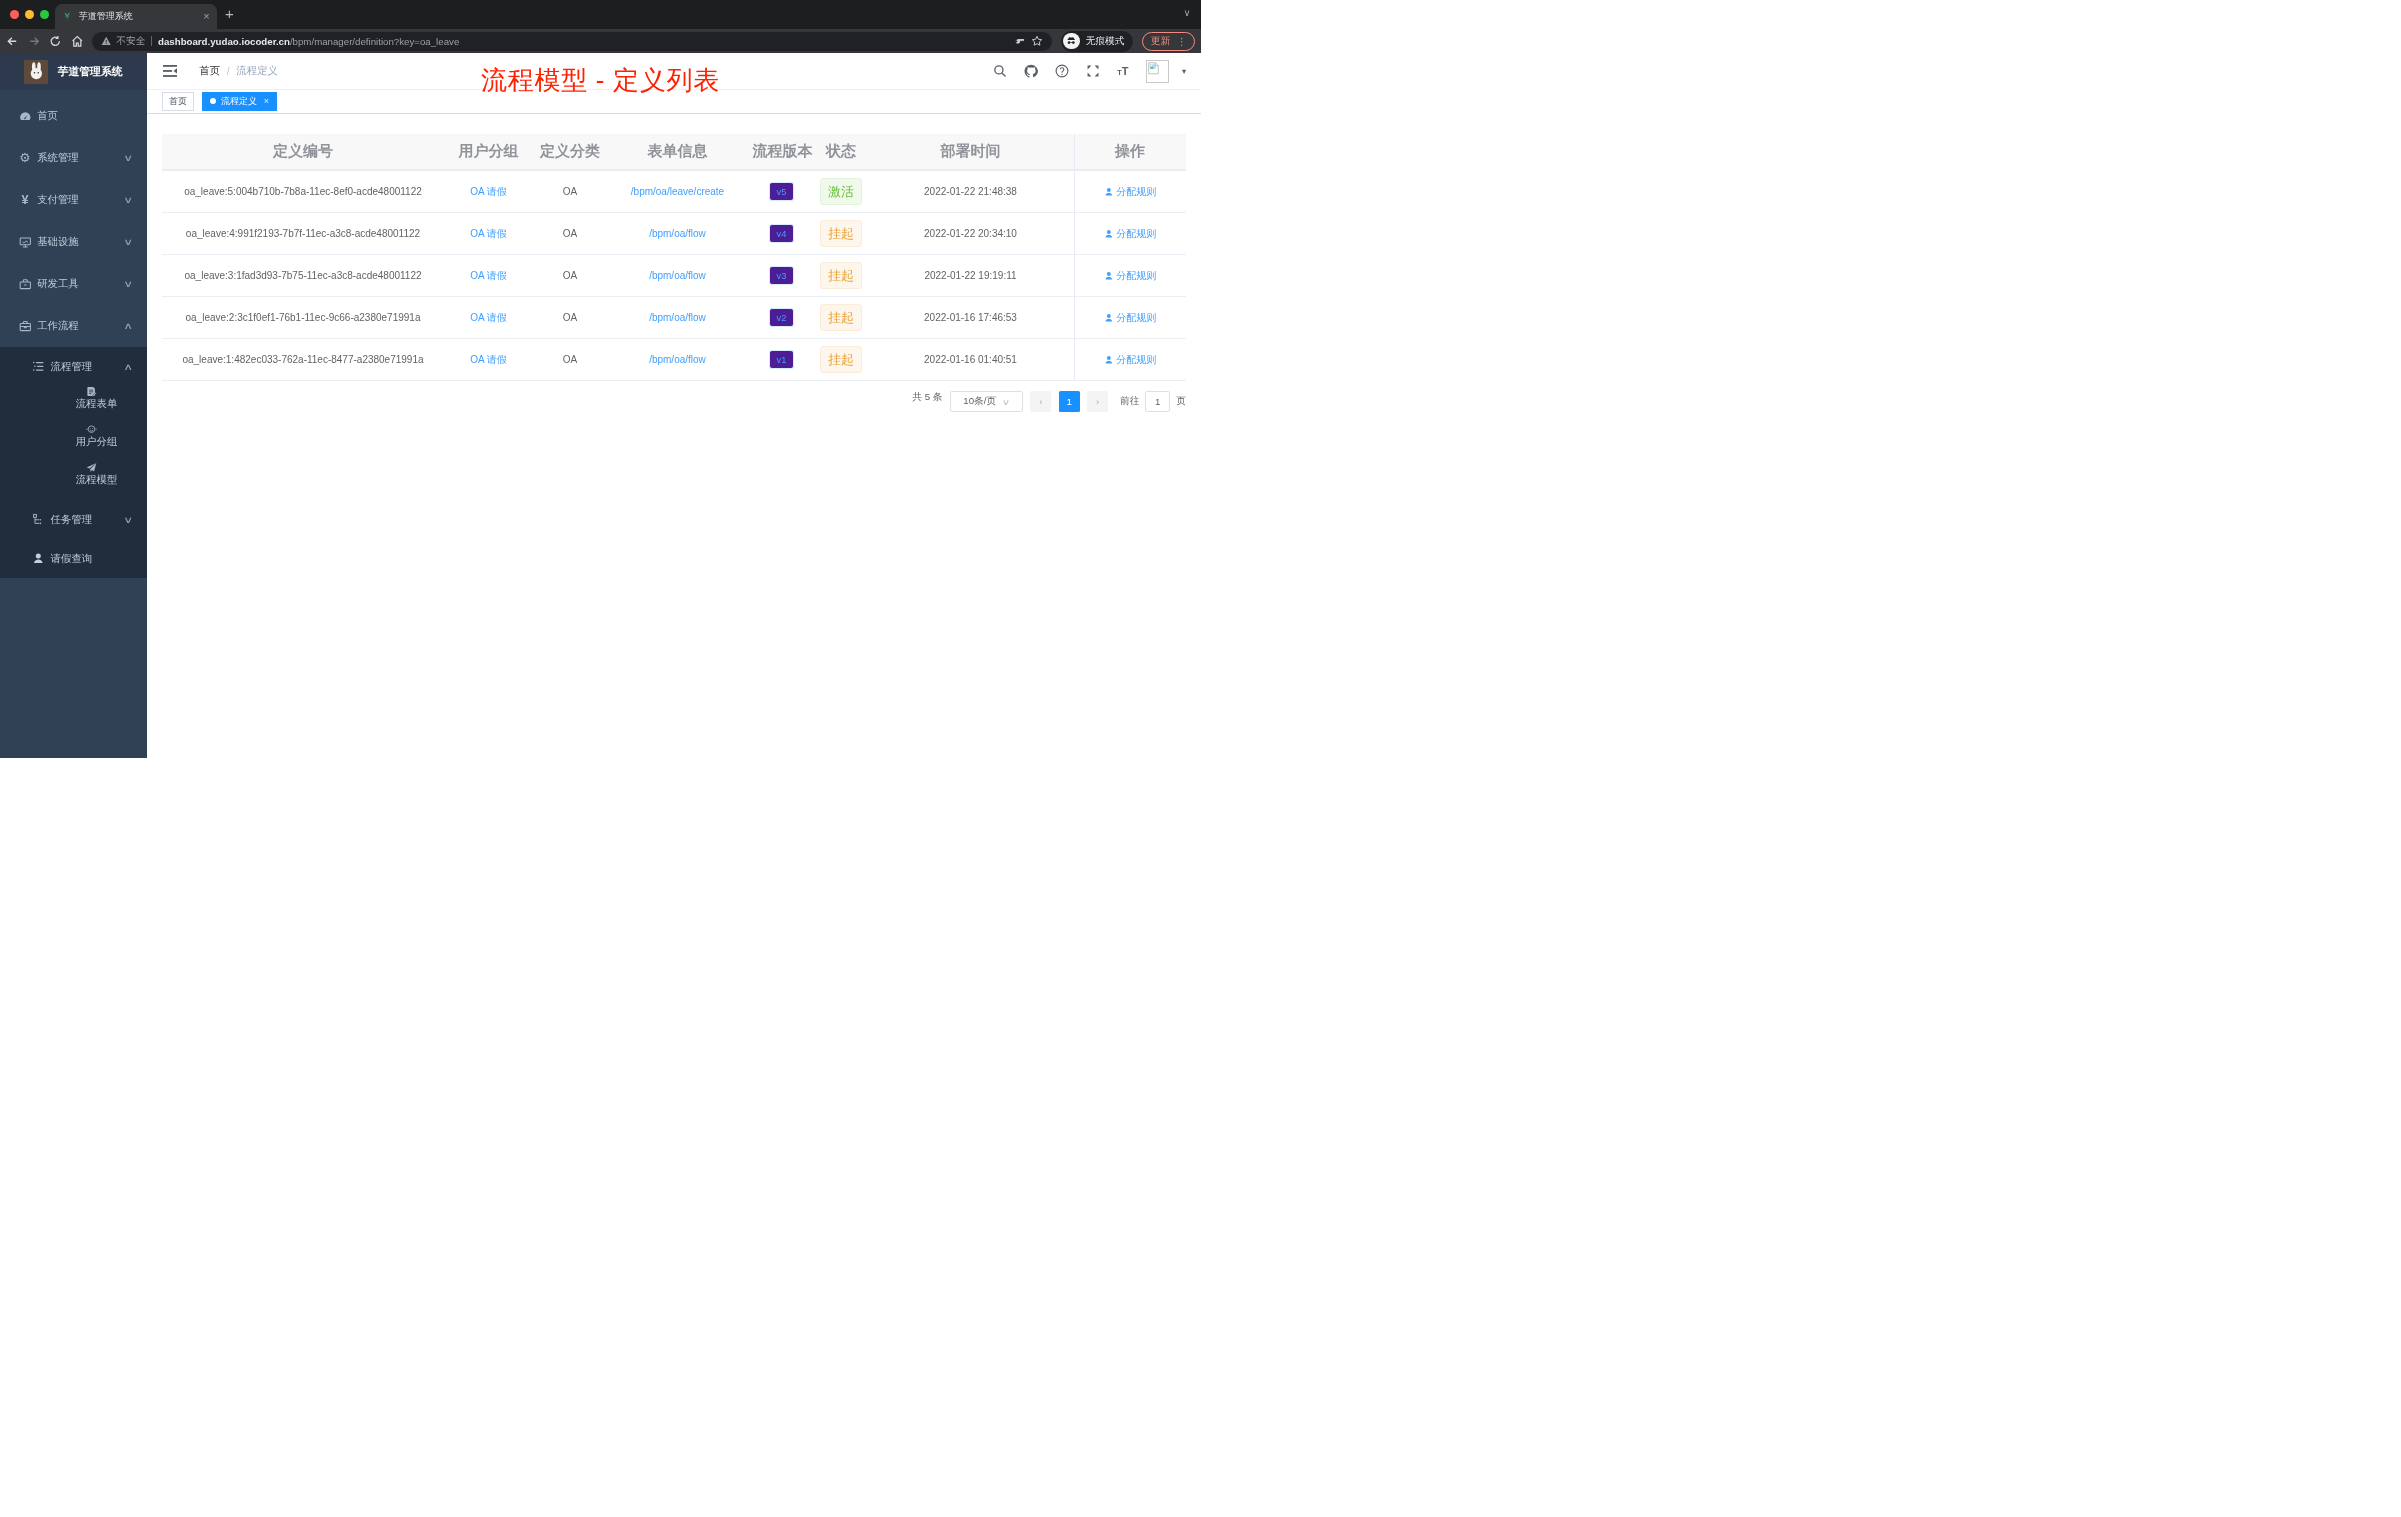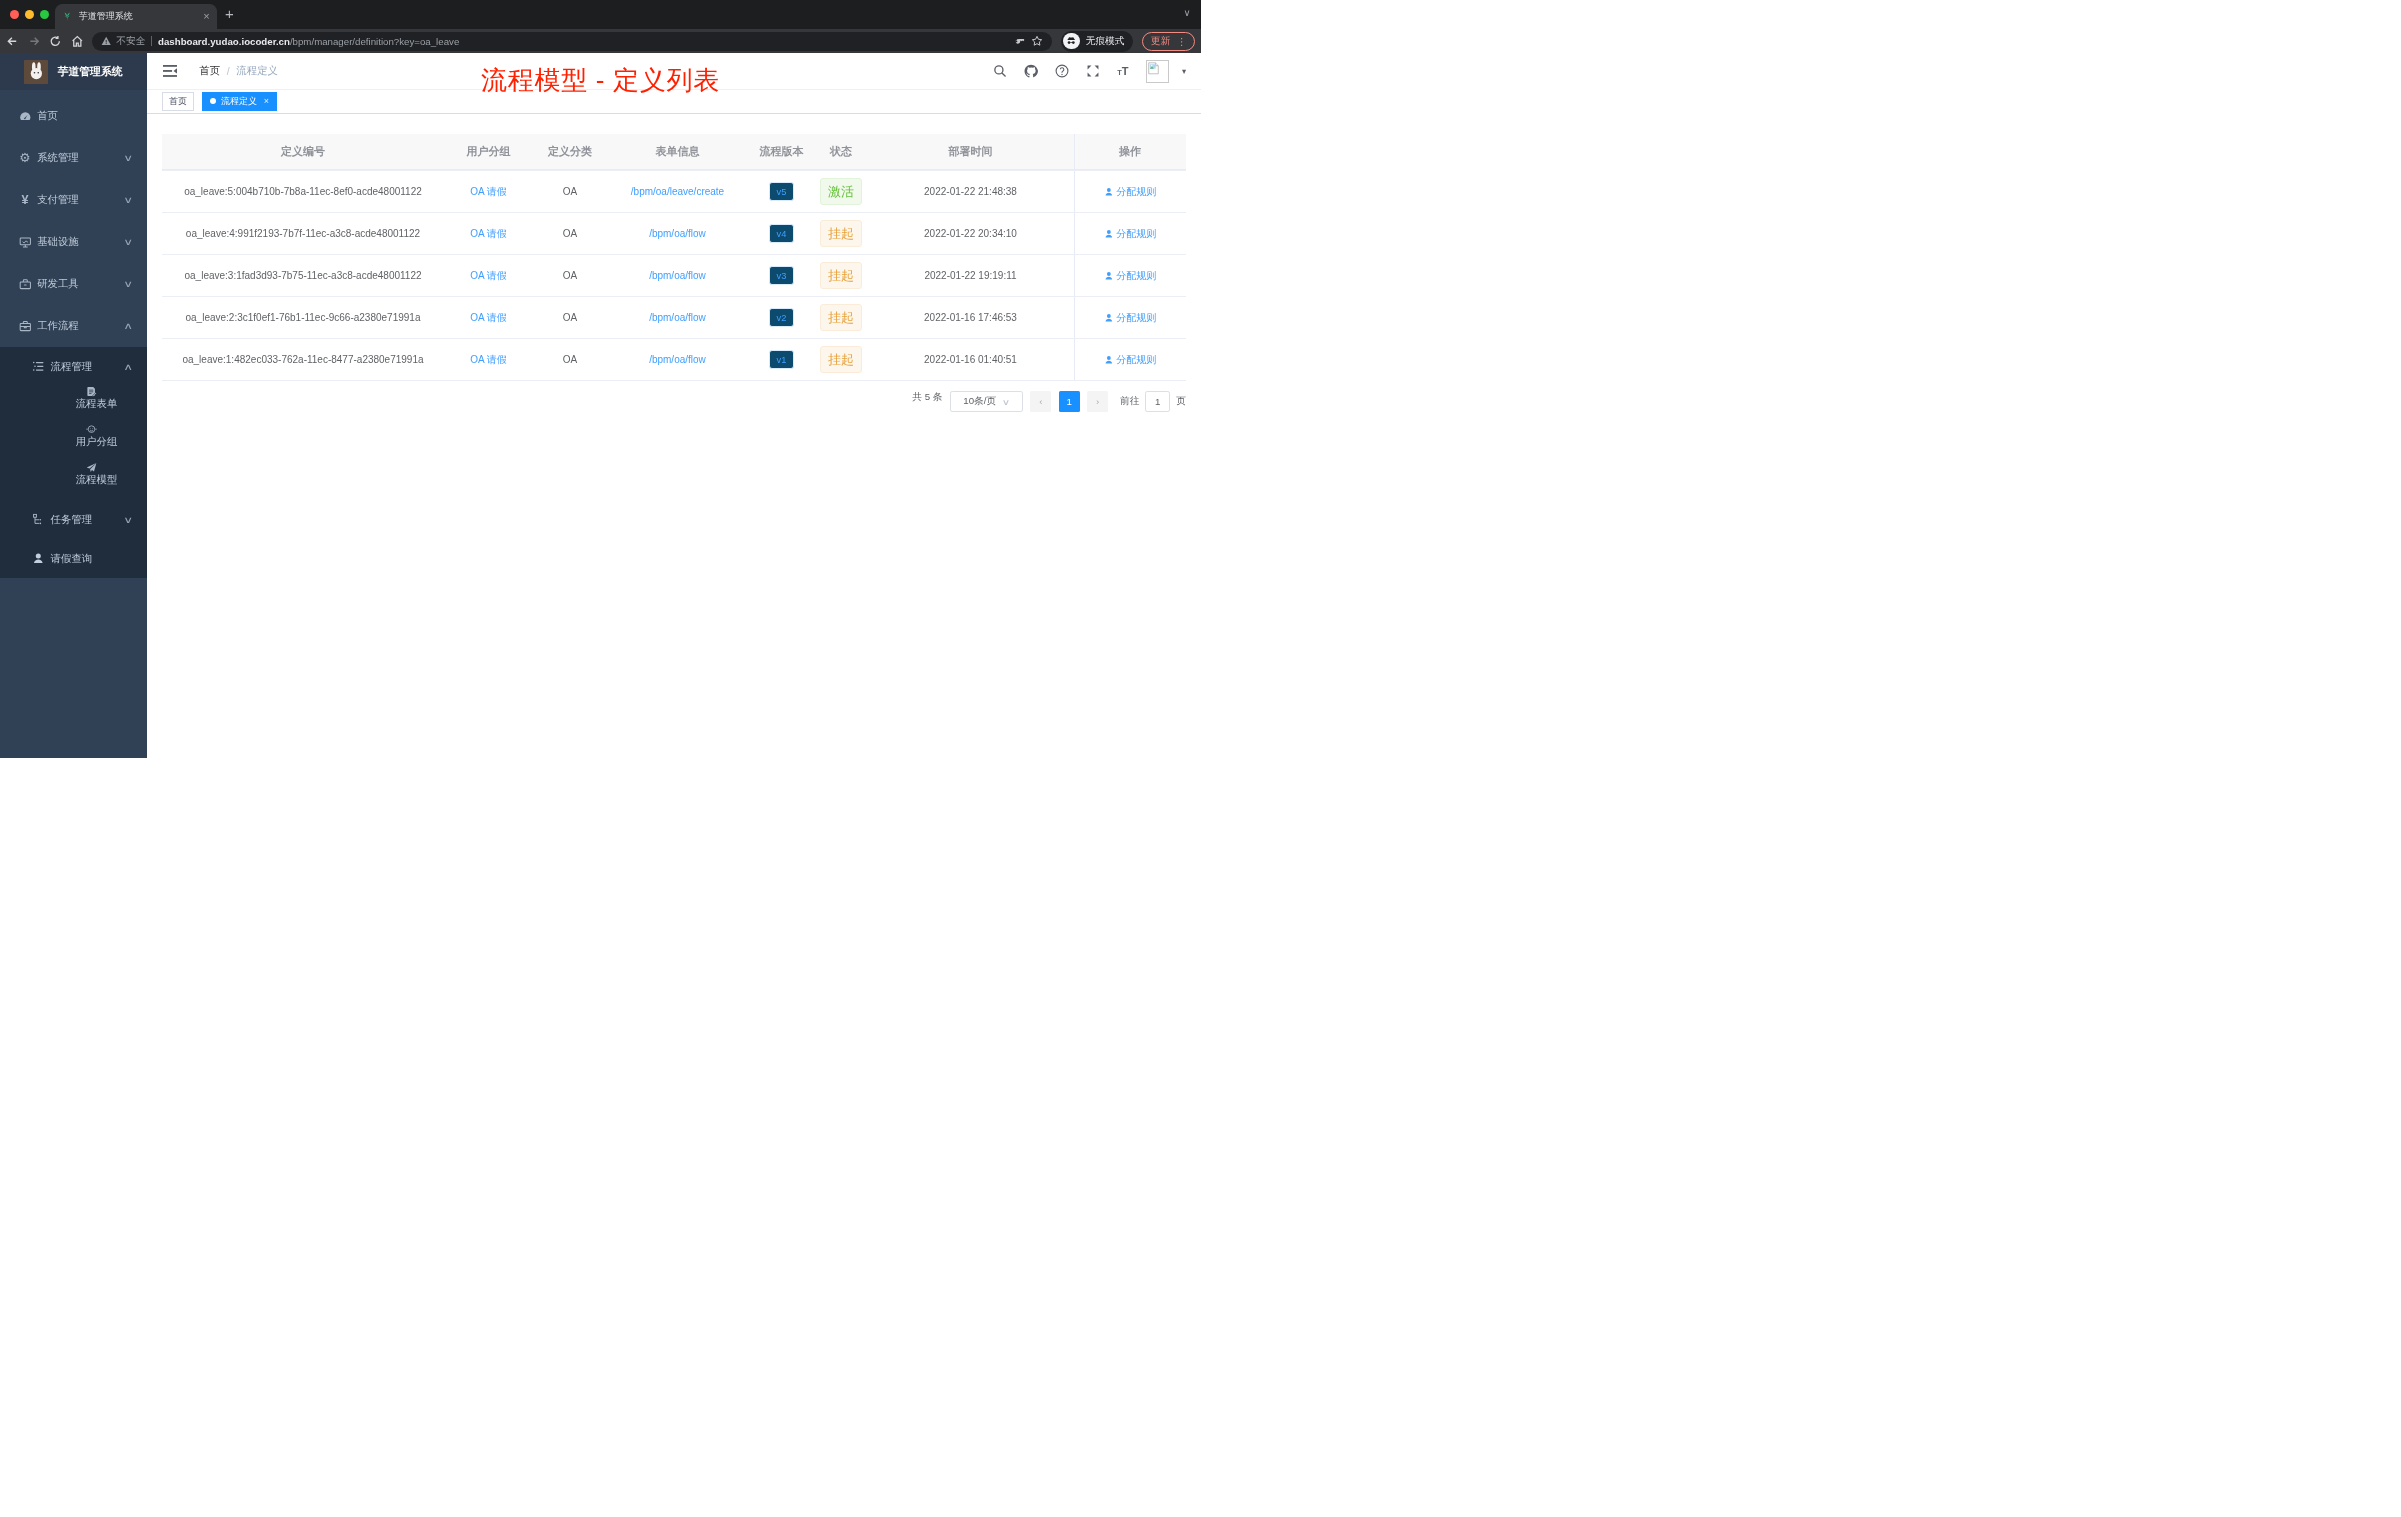--- a/index.html
+++ b/index.html
@@ -75,29 +75,29 @@
   .tag { height:19.3px; display:flex; align-items:center; padding:0 6px; font-size:9px; border:0.7px solid #d8dce5;
          color:#495060; background:#fff; cursor:pointer; }
   .tag.active { color:#fff; border-color:transparent; padding:0 6.7px; gap:5.2px; }
   .tag .dot { width:6px; height:6px; border-radius:50%; background:#fff; }
   .tag .tclose { font-size:9px; opacity:.85; margin-left:1.5px; }
 
   
   .content { flex:1; position:relative; padding:20px 15px 0; }
   .etable { width:1024px; font-size:10px; color:#606266; border-bottom:0.7px solid #ebeef5; }
   .trow { display:grid; grid-template-columns:282px 89px 74px 141px 67px 52px 207px 111px; align-items:center; }
-  .thead { background:#f8f8f9; color:#909399; font-weight:bold; height:36px; font-size:11px; }
+  .thead { background:#f8f8f9; color:#909399; font-weight:bold; height:36px; font-size:15px; }
   .tbody-row { height:42px; border-top:0.7px solid #ebeef5; background:#fff; }
   .tbody-row:first-of-type { border-top:none; }
   .thead { border-bottom:0.7px solid #e6ebf5; }
   .cell { text-align:center; padding:0 4.5px; white-space:nowrap; overflow:hidden; }
   .cell.opcol { border-left:0.7px solid #e6ebf5; align-self:stretch; display:flex; align-items:center; justify-content:center; }
   .link { color:#409eff; cursor:pointer; }
   .vtag { display:inline-block; min-width:25px; padding:3.7px 6px; border-radius:3px; font-size:9.3px;
-          background:#0c4a6e; border:0.7px solid #d9ecff; color:#409eff; }
+          background:#4c1d95; border:0.7px solid #d9ecff; color:#409eff; }
   .stag { display:inline-block; padding:3.7px 6.7px; border-radius:3px; font-size:13px; border:0.7px solid transparent; }
   .stag.success { background:#f0f9eb; border-color:#e1f3d8; color:#67c23a; }
   .stag.warning { background:#fdf6ec; border-color:#faecd8; color:#e6a23c; }
   .op-link { color:#409eff; display:inline-flex; align-items:center; gap:3px; cursor:pointer; }
   .op-link svg { width:9.7px; height:9.7px; }
 
   
   .pager { width:1024px; margin-top:10.4px; display:flex; justify-content:flex-end; align-items:flex-start;
            gap:7.4px; font-size:9.7px; color:#606266; }
   .pg-select { width:73px; height:21px; border:0.7px solid #dcdfe6; border-radius:2.2px; display:flex;

